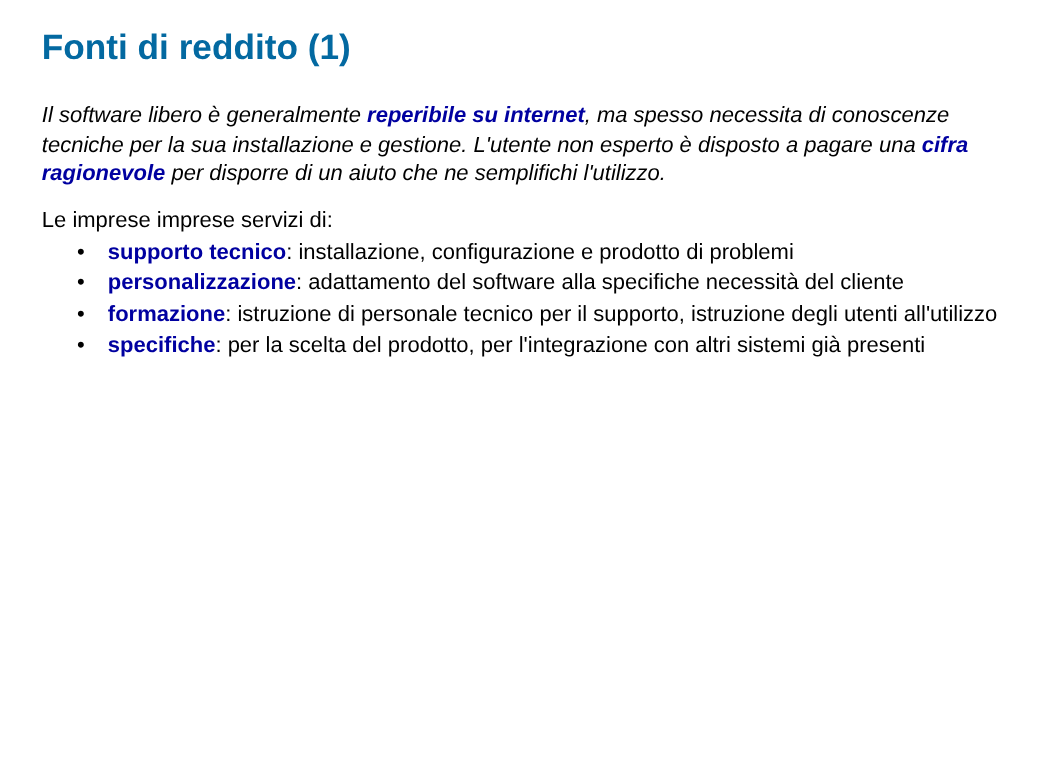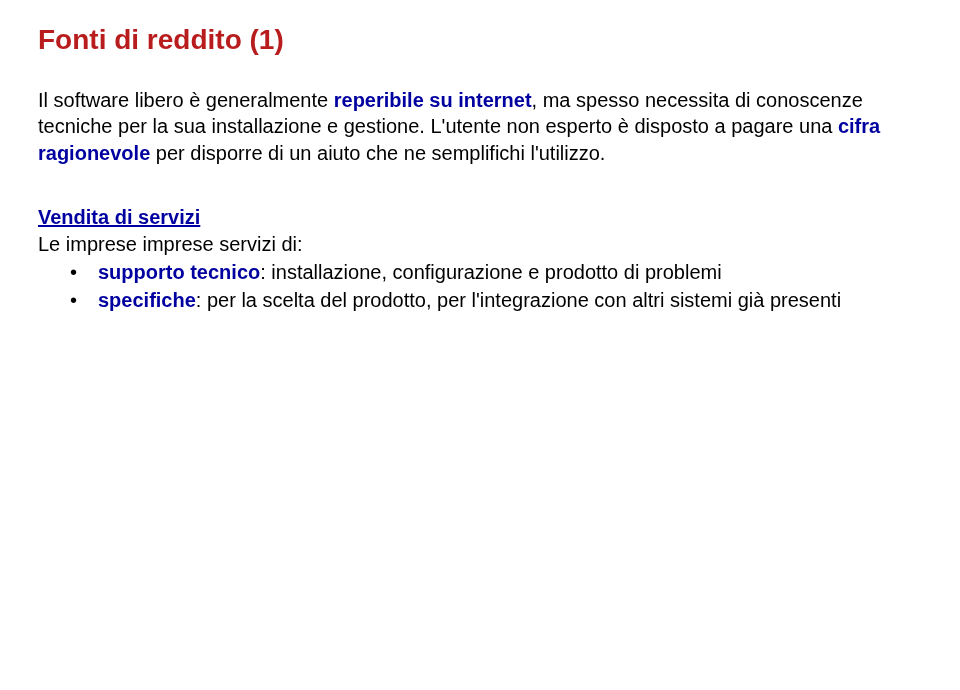--- a/index.html
+++ b/index.html
@@ -6,28 +6,29 @@
   html, body { width: 960px; height: 690px; }
   body {
     font-family: Verdana, Geneva, sans-serif;
     background: #ffffff;
     padding: 22px 38px;
     color: #000000;
     font-size: 20px;
     line-height: 1.32;
   }
   h1.title {
-    color: #b91c1c;
+    color: #0369a1;
     font-weight: bold;
-    font-size: 28px;
+    font-size: 32px;
     margin-bottom: 28px;
     font-family: Verdana, Geneva, sans-serif;
   }
   p.para {
-    margin-bottom: 38px;
+    margin-bottom: 16px;
+    font-style: italic;
   }
   .blue-bold { color: #0000a0; font-weight: bold; }
   .section-heading {
     color: #0000a0;
     font-weight: bold;
     text-decoration: underline;
     display: block;
     margin-top: 4px;
   }
   .intro-line { display: block; }
@@ -55,23 +56,28 @@
 </head>
 <body>
 
 <h1 class="title">Fonti di reddito (1)</h1>
 
 <p class="para">
   <span>Il  software libero è generalmente </span><span class="blue-bold">reperibile su internet</span><span>, ma spesso necessita di conoscenze tecniche per la sua installazione e gestione. L'utente non esperto è disposto a pagare una </span><span class="blue-bold">cifra ragionevole</span><span> per disporre di un aiuto che ne semplifichi l'utilizzo.</span>
 </p>
 
 <div>
-  <span class="section-heading">Vendita di servizi</span>
   <span class="intro-line">Le imprese imprese servizi di:</span>
   <ul class="bullets">
     <li>
       <span class="item-key">supporto tecnico</span><span>: installazione, configurazione e prodotto di problemi</span>
+    </li>
+    <li>
+      <span class="item-key">personalizzazione</span><span>: adattamento del software alla specifiche necessità del cliente</span>
+    </li>
+    <li>
+      <span class="item-key">formazione</span><span>: istruzione di personale tecnico per il supporto, istruzione degli utenti  all'utilizzo</span>
     </li>
     <li>
       <span class="item-key">specifiche</span><span>:  per la scelta del prodotto, per l'integrazione con altri sistemi già presenti</span>
     </li>
   </ul>
 </div>
 
 </body></html>

